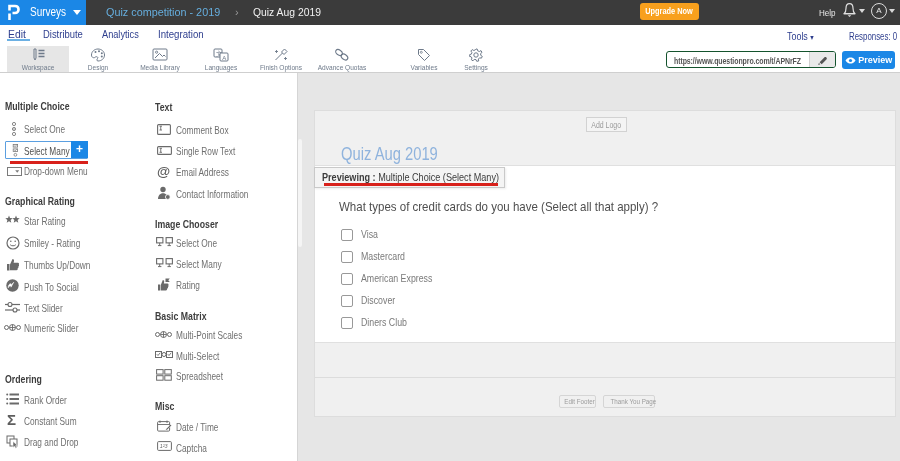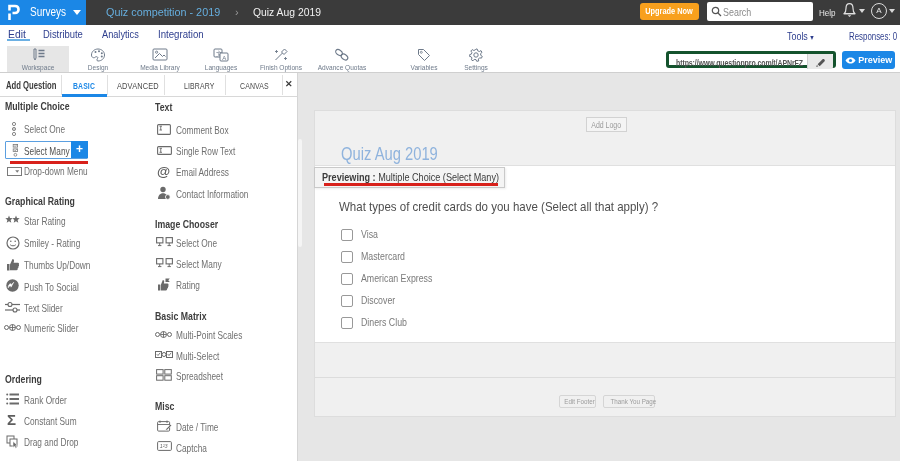--- a/index.html
+++ b/index.html
@@ -28,21 +28,21 @@
 #editline { left:7px; top:13.5px; width:23px; height:2px; background:#6cb0e3; }
 #tools { left:787px; top:5px; color:#2e3e8e; font-size:10.5px; }
 #resp { left:849px; top:5px; color:#2e3e8e; font-size:10.5px; }
 
 
 #toolbar { left:0; top:46px; width:900px; height:27px; background:#fff; border-bottom:1px solid #cfcfcf; }
 .titem { top:0; height:26px; text-align:center; color:#6e7a8a; }
 .titem .lbl { position:absolute; top:17px; width:100%; font-size:8px; color:#6e7a8a; transform-origin:50% 50%; transform:scaleX(0.82); white-space:nowrap; }
 .titem svg { position:absolute; top:2px; left:50%; transform:translateX(-50%); }
 #t-workspace { background:#e6e6e6; }
-#urlbox { left:666px; top:5px; width:170px; height:17px; background:#fff; border:3px solid #14532d; border-radius:3px; }
+#urlbox { left:666px; top:5px; width:170px; height:17px; background:#fff; border:1px solid #14532d; border-radius:3px; }
 #urltxt { left:7px; top:3.5px; font-size:8.5px; color:#555; font-weight:bold; letter-spacing:-0.1px; }
 #urlpencil { right:0; top:0; width:26px; height:15px; background:#e9e9e9; border-left:1px solid #d0d0d0; border-radius:0 2px 2px 0; text-align:center; }
 #previewbtn { left:842px; top:5px; width:53px; height:18px; background:#1b87e6; border-radius:3px; color:#fff; font-size:9px; font-weight:bold; text-align:center; line-height:18px; }
 
 
 #panel { left:0; top:73px; width:298px; height:388px; background:#fff; border-right:1px solid #d5d5d5; }
 #tabsrow { left:0; top:0; width:297px; height:24px; border-bottom:1px solid #d8d8d8; }
 .tabsep { top:2px; width:1px; height:20px; background:#e0e0e0; }
 #addq { left:6px; top:6px; font-size:11px; font-weight:bold; color:#3a3a3a; }
 .tab { top:7px; font-size:9.5px; color:#4a4a4a; letter-spacing:0.2px; transform-origin:0 50%; transform:scaleX(0.68); white-space:nowrap; }
@@ -81,27 +81,20 @@
       <path d="M2.5 9.5 L2.5 16" stroke="#fff" stroke-width="2.6" fill="none"></path>
       <path d="M2.5 6.5 L2.5 2 L8 2 C12.7 2 12.7 9 8 9 L5.5 9" stroke="#fff" stroke-width="2.6" fill="none"></path>
     </svg>
     <div class="abs tx" id="surveys">Surveys</div>
     <div class="abs caret" style="left:73px;top:10px"></div>
   </div>
   <div class="abs tx" id="crumb1" style="transform:scaleX(0.94)">Quiz competition - 2019</div>
   <div class="abs" id="crumbsep">›</div>
   <div class="abs tx" id="crumb2" style="transform:scaleX(0.9)">Quiz Aug 2019</div>
   <div class="abs" id="upgrade"><span style="display:inline-block;transform:scaleX(0.82)">Upgrade Now</span></div>
-  <div class="abs" id="searchbox">
-    <svg class="abs" style="left:4px;top:4px" width="11" height="11" viewBox="0 0 11 11">
-      <circle cx="4.5" cy="4.5" r="3.2" stroke="#555" stroke-width="1.2" fill="none"></circle>
-      <path d="M7 7 L10 10" stroke="#555" stroke-width="1.2"></path>
-    </svg>
-    <div class="abs tx" id="searchtxt" style="transform:scaleX(0.85)">Search</div>
-  </div>
   <div class="abs tx" id="help" style="transform:scaleX(0.85)">Help</div>
   <svg class="abs" style="left:842px;top:2px" width="15" height="16" viewBox="0 0 15 16">
     <path d="M2.2 11.7 C3.8 10.3 4 8.2 4 6.3 C4 3.2 5.4 1.6 7.5 1.6 C9.6 1.6 11 3.2 11 6.3 C11 8.2 11.2 10.3 12.8 11.7 Z" stroke="#e0e0e0" stroke-width="1.2" fill="none" stroke-linejoin="round"></path>
     <path d="M1.6 11.7 L13.4 11.7" stroke="#e0e0e0" stroke-width="1.2"></path>
     <path d="M5.8 13.3 L9.2 13.3 L7.5 15.1 Z" fill="#e0e0e0"></path>
   </svg>
   <div class="abs caret" style="left:859px;top:9px;border-top-color:#d8d8d8;border-left-width:3.5px;border-right-width:3.5px;border-top-width:4.5px"></div>
   <div class="abs" id="avatar">A</div>
   <div class="abs caret" style="left:889px;top:9px;border-top-color:#d8d8d8;border-left-width:3.5px;border-right-width:3.5px;border-top-width:4.5px"></div>
 </div>
@@ -188,34 +181,20 @@
       </svg>
     </div>
   </div>
   <div class="abs" id="previewbtn" style="white-space:nowrap"><svg width="11" height="7" viewBox="0 0 11 7" style="vertical-align:-0.5px">
         <path d="M0.5 3.5 C2 1 4 0.5 5.5 0.5 C7 0.5 9 1 10.5 3.5 C9 6 7 6.5 5.5 6.5 C4 6.5 2 6 0.5 3.5 Z" fill="#fff"></path>
         <circle cx="5.5" cy="3.5" r="1.6" fill="#1b87e6"></circle>
       </svg> Preview</div>
 </div>
 
 <div class="abs" id="panel">
-  <div class="abs" id="tabsrow">
-    <div class="abs tx" id="addq" style="transform:scaleX(0.7)">Add Question</div>
-    <div class="abs tabsep" style="left:61px"></div>
-    <div class="abs tab" id="tab-basic" style="left:73px;transform:scaleX(0.72)">BASIC</div>
-    <div class="abs tabsep" style="left:107px"></div>
-    <div class="abs tab" style="left:117px;transform:scaleX(0.78)">ADVANCED</div>
-    <div class="abs tabsep" style="left:164px"></div>
-    <div class="abs tab" style="left:184px;transform:scaleX(0.73)">LIBRARY</div>
-    <div class="abs tabsep" style="left:225px"></div>
-    <div class="abs tab" style="left:240px;transform:scaleX(0.73)">CANVAS</div>
-    <div class="abs tabsep" style="left:282px"></div>
-    <div class="abs" id="closex">✕</div>
-    <div class="abs" id="basicline"></div>
-  </div>
 
   <div class="abs sech" style="left:5px;top:27px">Multiple Choice</div>
   <svg class="iic" style="left:10px;top:49px" width="8" height="14" viewBox="0 0 8 14">
     <circle cx="4" cy="2" r="1.6" stroke="#7a7a7a" stroke-width="0.9" fill="none"></circle>
     <circle cx="4" cy="7" r="1.6" stroke="#7a7a7a" stroke-width="0.9" fill="none"></circle>
       <circle cx="4" cy="7" r="0.7" fill="#7a7a7a"></circle>
     <circle cx="4" cy="12" r="1.6" stroke="#7a7a7a" stroke-width="0.9" fill="none"></circle>
   </svg>
   <div class="itxt" style="left:24px;top:50px">Select One</div>
   <div class="abs" id="selmany">

